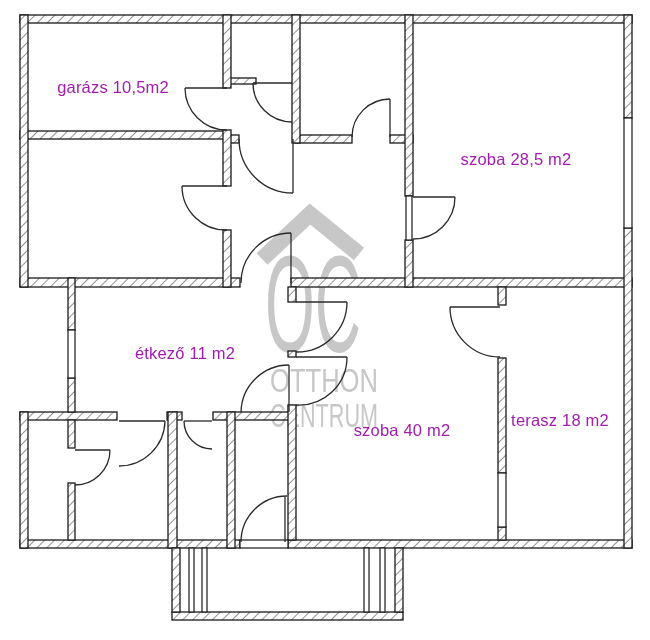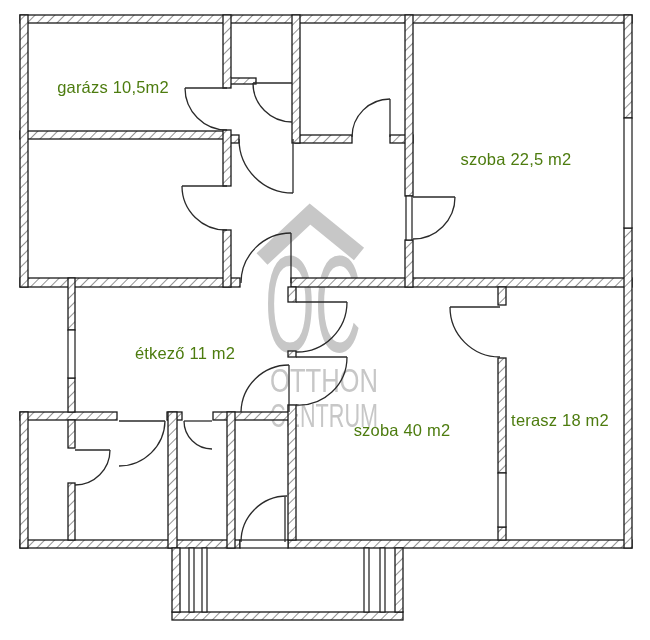--- a/index.html
+++ b/index.html
@@ -1,20 +1,20 @@
 <!DOCTYPE html>
 <html><head>
 <meta charset="utf-8">
 <style>
   html,body{margin:0;padding:0;background:#ffffff;}
   #stage{position:relative;width:650px;height:640px;background:#ffffff;overflow:hidden;
          font-family:"Liberation Sans", sans-serif;}
   #plan-svg{position:absolute;left:0;top:0;}
   .room-label{position:absolute;transform:translate(-50%,-50%);white-space:nowrap;
-              font-size:16.5px;color:#4d7c0f;letter-spacing:0.2px;}
+              font-size:16.5px;color:#a21caf;letter-spacing:0.2px;}
 </style>
 </head>
 <body>
 
 <div id="stage">
 
   <svg id="plan-svg" width="650" height="640" viewBox="0 0 650 640">
     <defs>
       <pattern id="hatch" width="7" height="7" patternUnits="userSpaceOnUse" patternTransform="rotate(45)">
         <rect width="7" height="7" fill="#ffffff"></rect>
@@ -142,17 +142,17 @@
           <path d="M110,450 A35,35 0 0 1 75,485"></path>
       </g>
       <g>
         <path d="M285,497 L285,542"></path>
           <path d="M241,542 A46,46 0 0 1 287,496"></path>
       </g>
     </g>
   </svg>
 
   <div class="room-label" style="left:113px;top:87px">garázs 10,5m2</div>
-  <div class="room-label" style="left:516px;top:159px">szoba 22,5 m2</div>
+  <div class="room-label" style="left:516px;top:159px">szoba 28,5 m2</div>
   <div class="room-label" style="left:185px;top:353px">étkező 11 m2</div>
   <div class="room-label" style="left:402px;top:430px">szoba 40 m2</div>
   <div class="room-label" style="left:560px;top:420px">terasz 18 m2</div>
 </div>
 
 </body></html>

